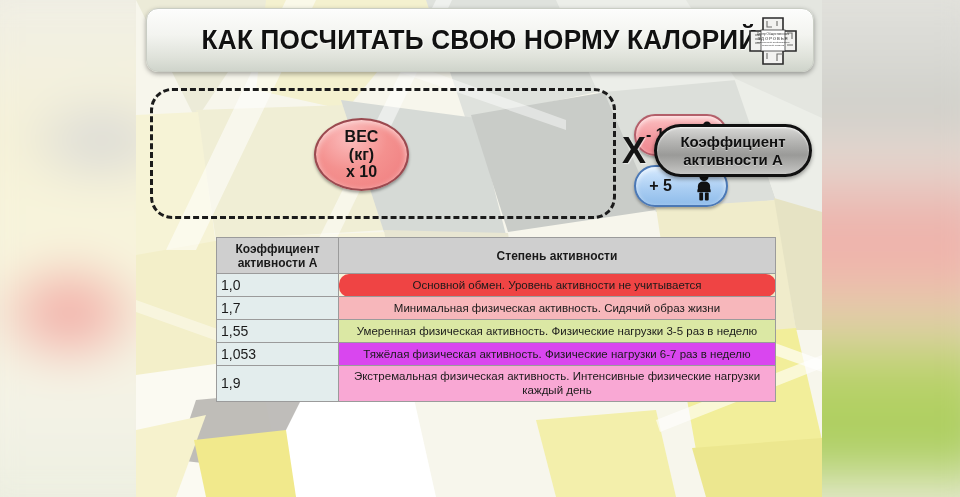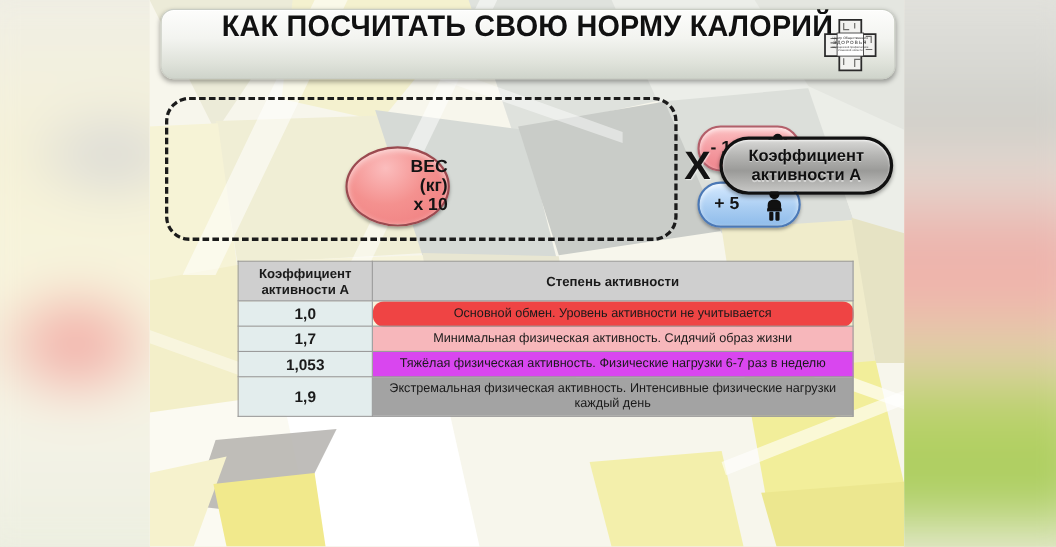--- a/index.html
+++ b/index.html
@@ -46,21 +46,21 @@
   .bg-poly svg { display: block; width: 100%; height: 100%; }
 
   
   #titlebar {
     position: absolute; left: 10px; top: 8px;
     width: 668px; height: 64px;
     border-radius: 12px;
     background: linear-gradient(180deg,#fdfdfc 0%,#f3f4f0 42%,#dfe2da 78%,#cfd4cb 100%);
     box-shadow: 0 2px 5px rgba(0,0,0,.35), inset 0 1px 0 #ffffff;
     border: 1px solid #c9cdc4;
-    display: flex; align-items: flex-start; justify-content: center;
+    display: flex; align-items: center; justify-content: center;
   }
   #title-text {
     font-size: 27px; font-weight: bold; letter-spacing: .2px;
     color: #111; white-space: nowrap;
     text-shadow: 1px 1px 0 rgba(255,255,255,.7);
     transform: scaleX(.97);
   }
   #logo {
     position: absolute; right: 14px; top: 6px;
     width: 52px; height: 52px;
@@ -76,21 +76,21 @@
   .pill {
     position: absolute;
     display: flex; flex-direction: column;
     align-items: center; justify-content: center;
     font-weight: bold; color: #141414; text-align: center;
     line-height: 1.12;
     border-radius: 50% / 50%;
     box-shadow: 0 2px 3px rgba(0,0,0,.35), inset 0 2px 6px rgba(255,255,255,.65);
   }
   .pill .ln { display: block; }
-  .pill.big { width: 95px; height: 73px; font-size: 16px; top: 133px; align-items: flex-end; }
+  .pill.big { width: 95px; height: 73px; font-size: 16px; top: 118px; }
   #pill-weight { left: 178px; border: 2px solid #9a4a50;
     background: radial-gradient(ellipse at 38% 26%, #fbbdbd 0%, #f4918f 46%, #ef7b7d 100%); }
   #pill-height { left: 288px; border: 2px solid #9a7d35;
     background: radial-gradient(ellipse at 38% 26%, #ffe6a8 0%, #fdcf74 48%, #f9c45f 100%); }
   #pill-age { left: 398px; border: 2px solid #6f8d3c;
     background: radial-gradient(ellipse at 38% 26%, #e0f0a8 0%, #c7e382 48%, #bcdd6e 100%); }
 
   .gender-pill {
     position: absolute; left: 498px;
     width: 94px; height: 42px;
@@ -142,32 +142,32 @@
   #table thead th {
     background: #cfcfcf;
     font-weight: bold;
     font-size: 12px;
     text-align: center;
     height: 36px;
   }
   #table th.c1 { width: 122px; }
   .coef-cell {
     width: 122px;
-    text-align: center;
-    font-weight: bold;
+    text-align: left;
+    font-weight: normal;
     font-size: 14px;
     background: #e3eded;
   }
   .desc-cell { text-align: center; padding: 4px 8px; line-height: 1.25; }
   tr.r0 .desc-cell { background: #ef4444; border-radius: 10px; }
   tr.r1 .desc-cell { background: #f7b7bb; }
   tr.r2 .desc-cell { background: #f28e90; }
   tr.r3 .desc-cell { background: #dbe8a4; }
   tr.r4 .desc-cell { background: #d946ef; }
-  tr.r5 .desc-cell { background: #a3a3a3; }
+  tr.r5 .desc-cell { background: #f9a8d4; }
 </style>
 </head>
 <body>
 
 <div id="stage">
 
   <div class="side-blur left"></div>
   <div class="side-blur right"></div>
 
   <div id="content">
@@ -274,20 +274,24 @@
       </thead>
       <tbody>
         <tr class="r0">
           <td class="coef-cell">1,0</td>
           <td class="desc-cell">Основной обмен. Уровень активности не учитывается</td>
         </tr>
         <tr class="r1">
           <td class="coef-cell">1,7</td>
           <td class="desc-cell">Минимальная физическая активность. Сидячий образ жизни</td>
         </tr>
+        <tr class="r3">
+          <td class="coef-cell">1,55</td>
+          <td class="desc-cell">Умеренная физическая активность. Физические нагрузки 3-5 раз в неделю</td>
+        </tr>
         <tr class="r4">
           <td class="coef-cell">1,053</td>
           <td class="desc-cell">Тяжёлая физическая активность. Физические нагрузки 6-7 раз в неделю</td>
         </tr>
         <tr class="r5">
           <td class="coef-cell">1,9</td>
           <td class="desc-cell">Экстремальная физическая активность. Интенсивные физические нагрузки каждый день</td>
         </tr>
       </tbody>
     </table>

